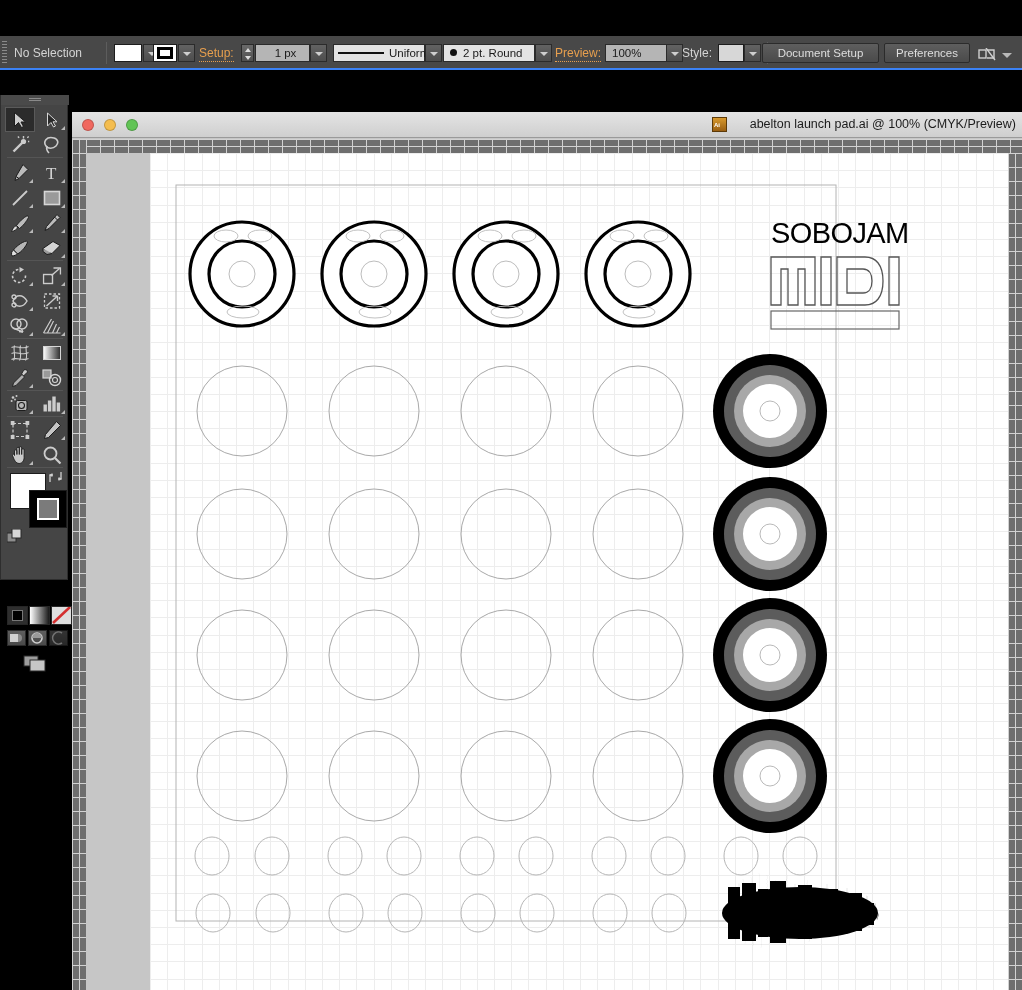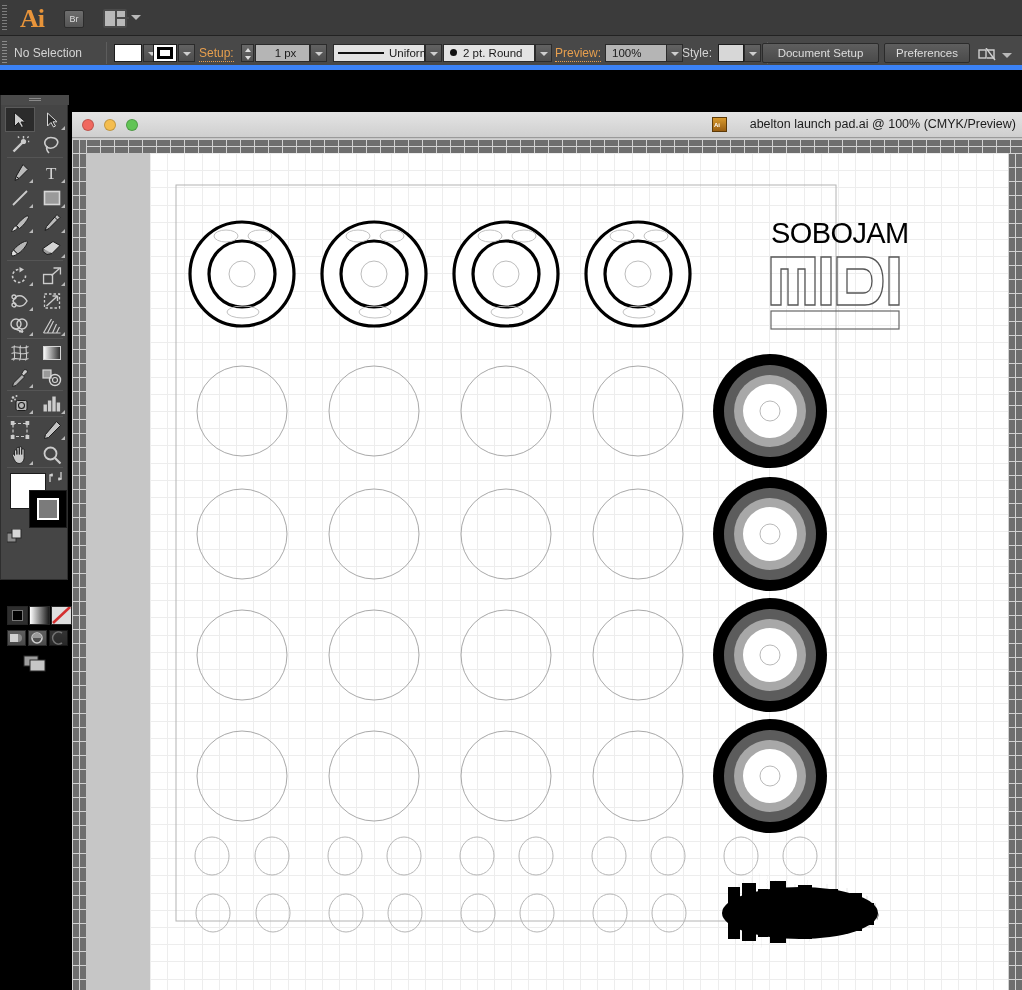--- a/index.html
+++ b/index.html
@@ -35,21 +35,21 @@
   }
   .arrange-btn::before{content:"";position:absolute;left:10px;top:0;width:2px;height:15px;background:#4a4a4a;}
   .arrange-btn::after{content:"";position:absolute;left:10px;top:6px;width:14px;height:2px;background:#4a4a4a;}
   .caret { width:0;height:0;border-left:5px solid transparent;border-right:5px solid transparent;
            border-top:5px solid #b9b9b9; display:inline-block;}
   .arrange-caret { position:absolute; left:131px; top:15px; }
 
   
   .ctrlbar {
     position:absolute; left:0; top:36px; width:1022px; height:34px;
-    background:#484848; border-bottom:5px solid #3b82f6;
+    background:#484848; border-bottom:2px solid #3b82f6;
   }
   .grip2 {
     position:absolute; left:2px; top:5px; width:5px; height:24px;
     background: repeating-linear-gradient(to bottom,#8a8a8a 0 1px,#484848 1px 3px);
   }
   .cb-label { position:absolute; color:#d4d4d4; font-size:12px; top:10px; }
   .cb-olabel { position:absolute; color:#e79f4e; font-size:12px; top:10px;
                border-bottom:1px dotted #e79f4e; padding-bottom:1px;}
   .swatch-white {
     position:absolute; top:8px; width:28px; height:18px; background:#fff;
@@ -174,27 +174,20 @@
       repeating-linear-gradient(to right,#d6d6d6 0 1px,transparent 1px 86px),
       repeating-linear-gradient(to bottom,#d6d6d6 0 1px,transparent 1px 86px);
   }
   .art-svg { position:absolute; left:0; top:0; }
 </style>
 </head>
 <body>
 
 <div id="app">
 
-  <div class="appbar">
-    <div class="grip"></div>
-    <div class="ai-logo">Ai</div>
-    <div class="br-btn">Br</div>
-    <div class="arrange-btn"></div>
-    <div class="caret arrange-caret"></div>
-  </div>
 
   <div class="ctrlbar">
     <div class="grip2"></div>
 
     <div class="cb-label" style="left:14px;">No Selection</div>
 
     <div class="sep" style="left:106px;"></div>
 
     <div class="swatch-white" style="left:114px;"></div>
     <div class="drop" style="left:143px;"></div>

